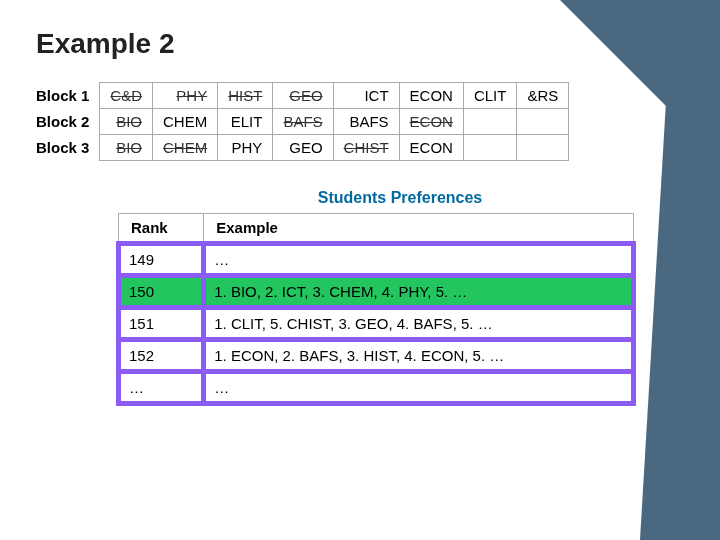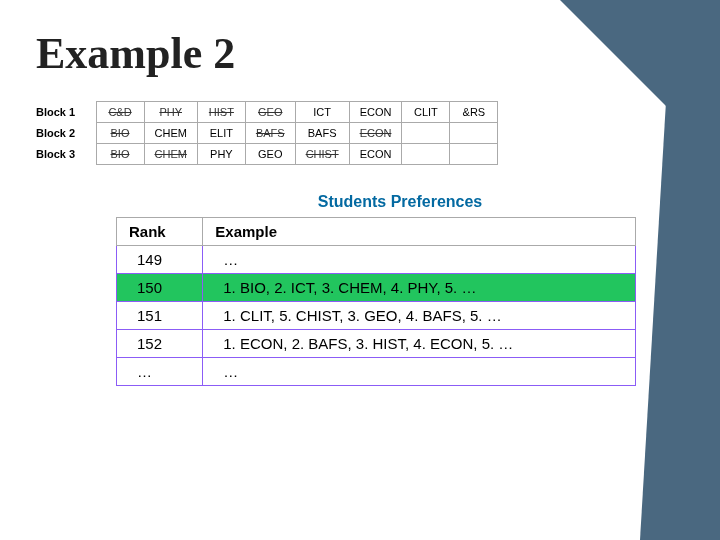--- a/index.html
+++ b/index.html
@@ -48,39 +48,38 @@
       clip-path: polygon(40% 0, 100% 0, 100% 100%, 0% 100%);
     }
 
     .content {
       position: relative;
       z-index: 2;
       padding: 28px 36px 20px 36px;
     }
 
     h1 {
-      font-size: 44px;
+      font-size: 28px;
       font-weight: bold;
       color: #222;
       margin-bottom: 22px;
-      font-family: Liberation Serif, serif;
     }
 
     
     .block-table {
       border-collapse: collapse;
       margin-bottom: 28px;
-      font-size: 11px;
+      font-size: 15px;
     }
 
     .block-table td {
       border: 1px solid #aaa;
       padding: 4px 10px;
       min-width: 48px;
-      text-align: center;
+      text-align: right;
     }
 
     .block-table td:first-child {
       text-align: left;
       font-weight: bold;
       border: none;
       padding-left: 0;
       min-width: 60px;
     }
 
@@ -110,22 +109,22 @@
 
     .pref-table th {
       border: 1px solid #aaa;
       padding: 5px 12px;
       text-align: left;
       background: white;
       font-weight: bold;
     }
 
     .pref-table td {
-      border: 1px solid #8b5cf6;
-      padding: 5px 20px;
+      border: 5px solid #8b5cf6;
+      padding: 5px 8px;
       text-align: left;
     }
 
     .highlight-row td {
       background: #22c55e;
     }
   </style>
 </head>
 <body>
 

